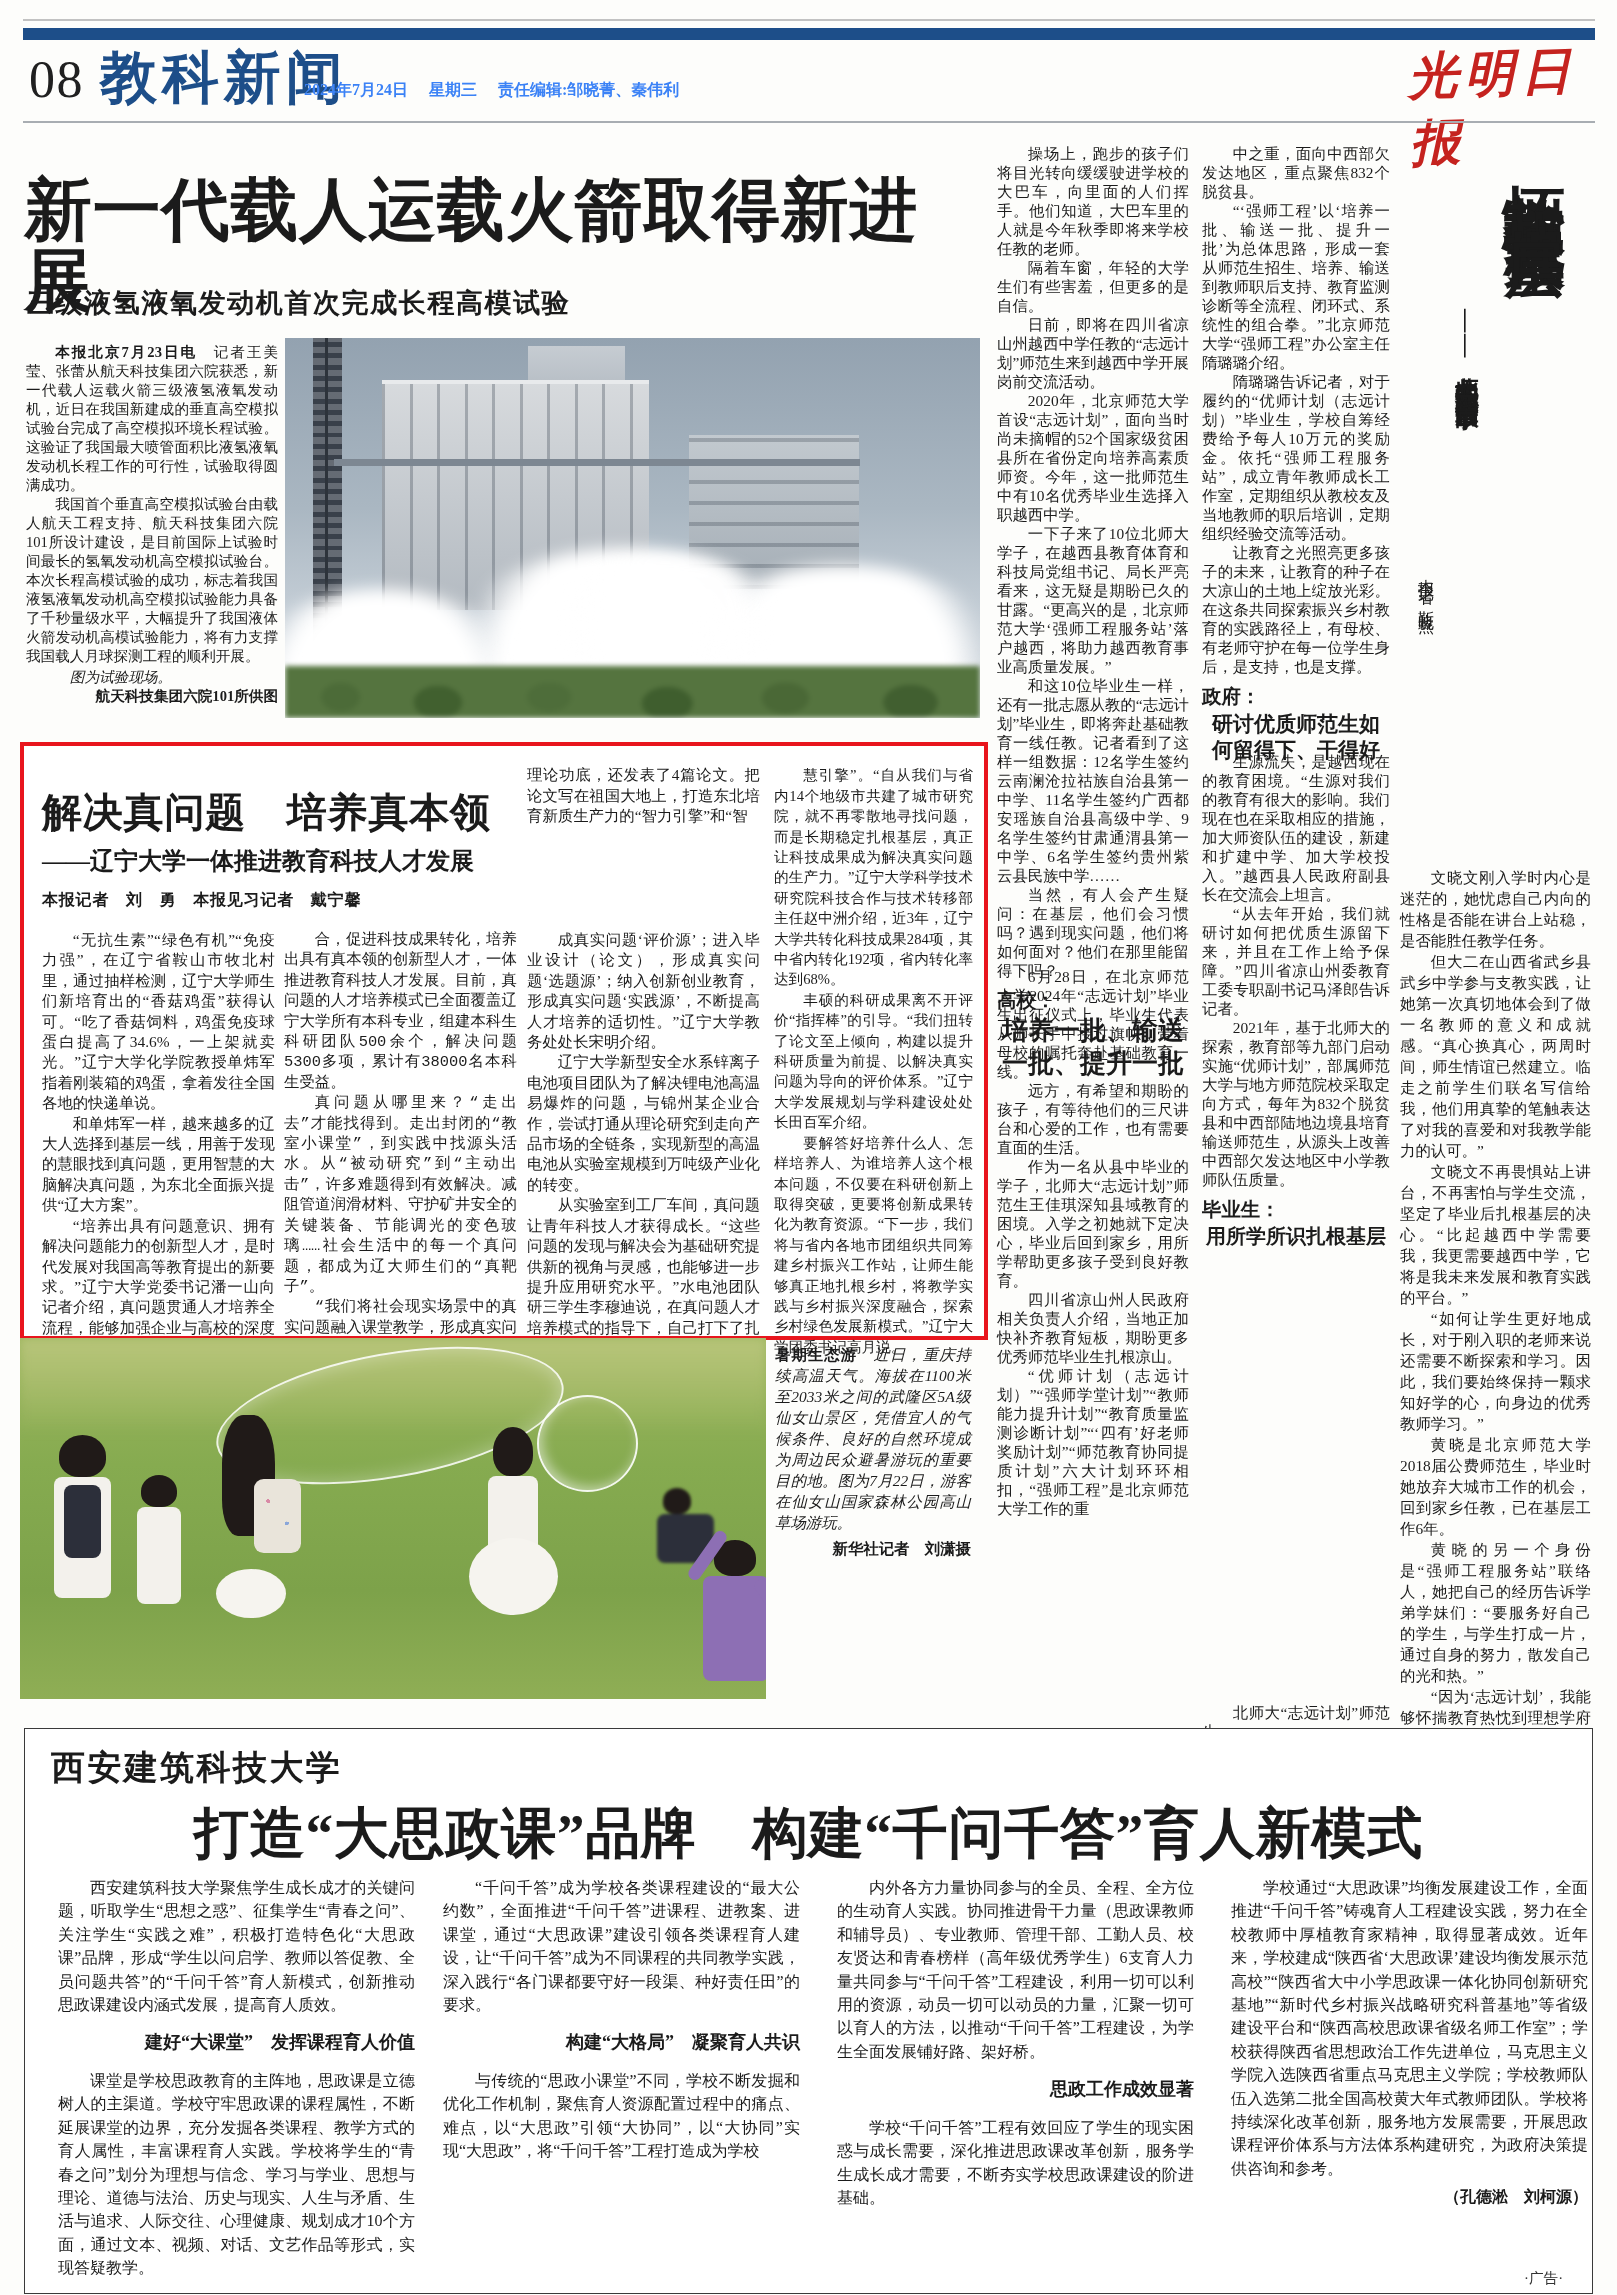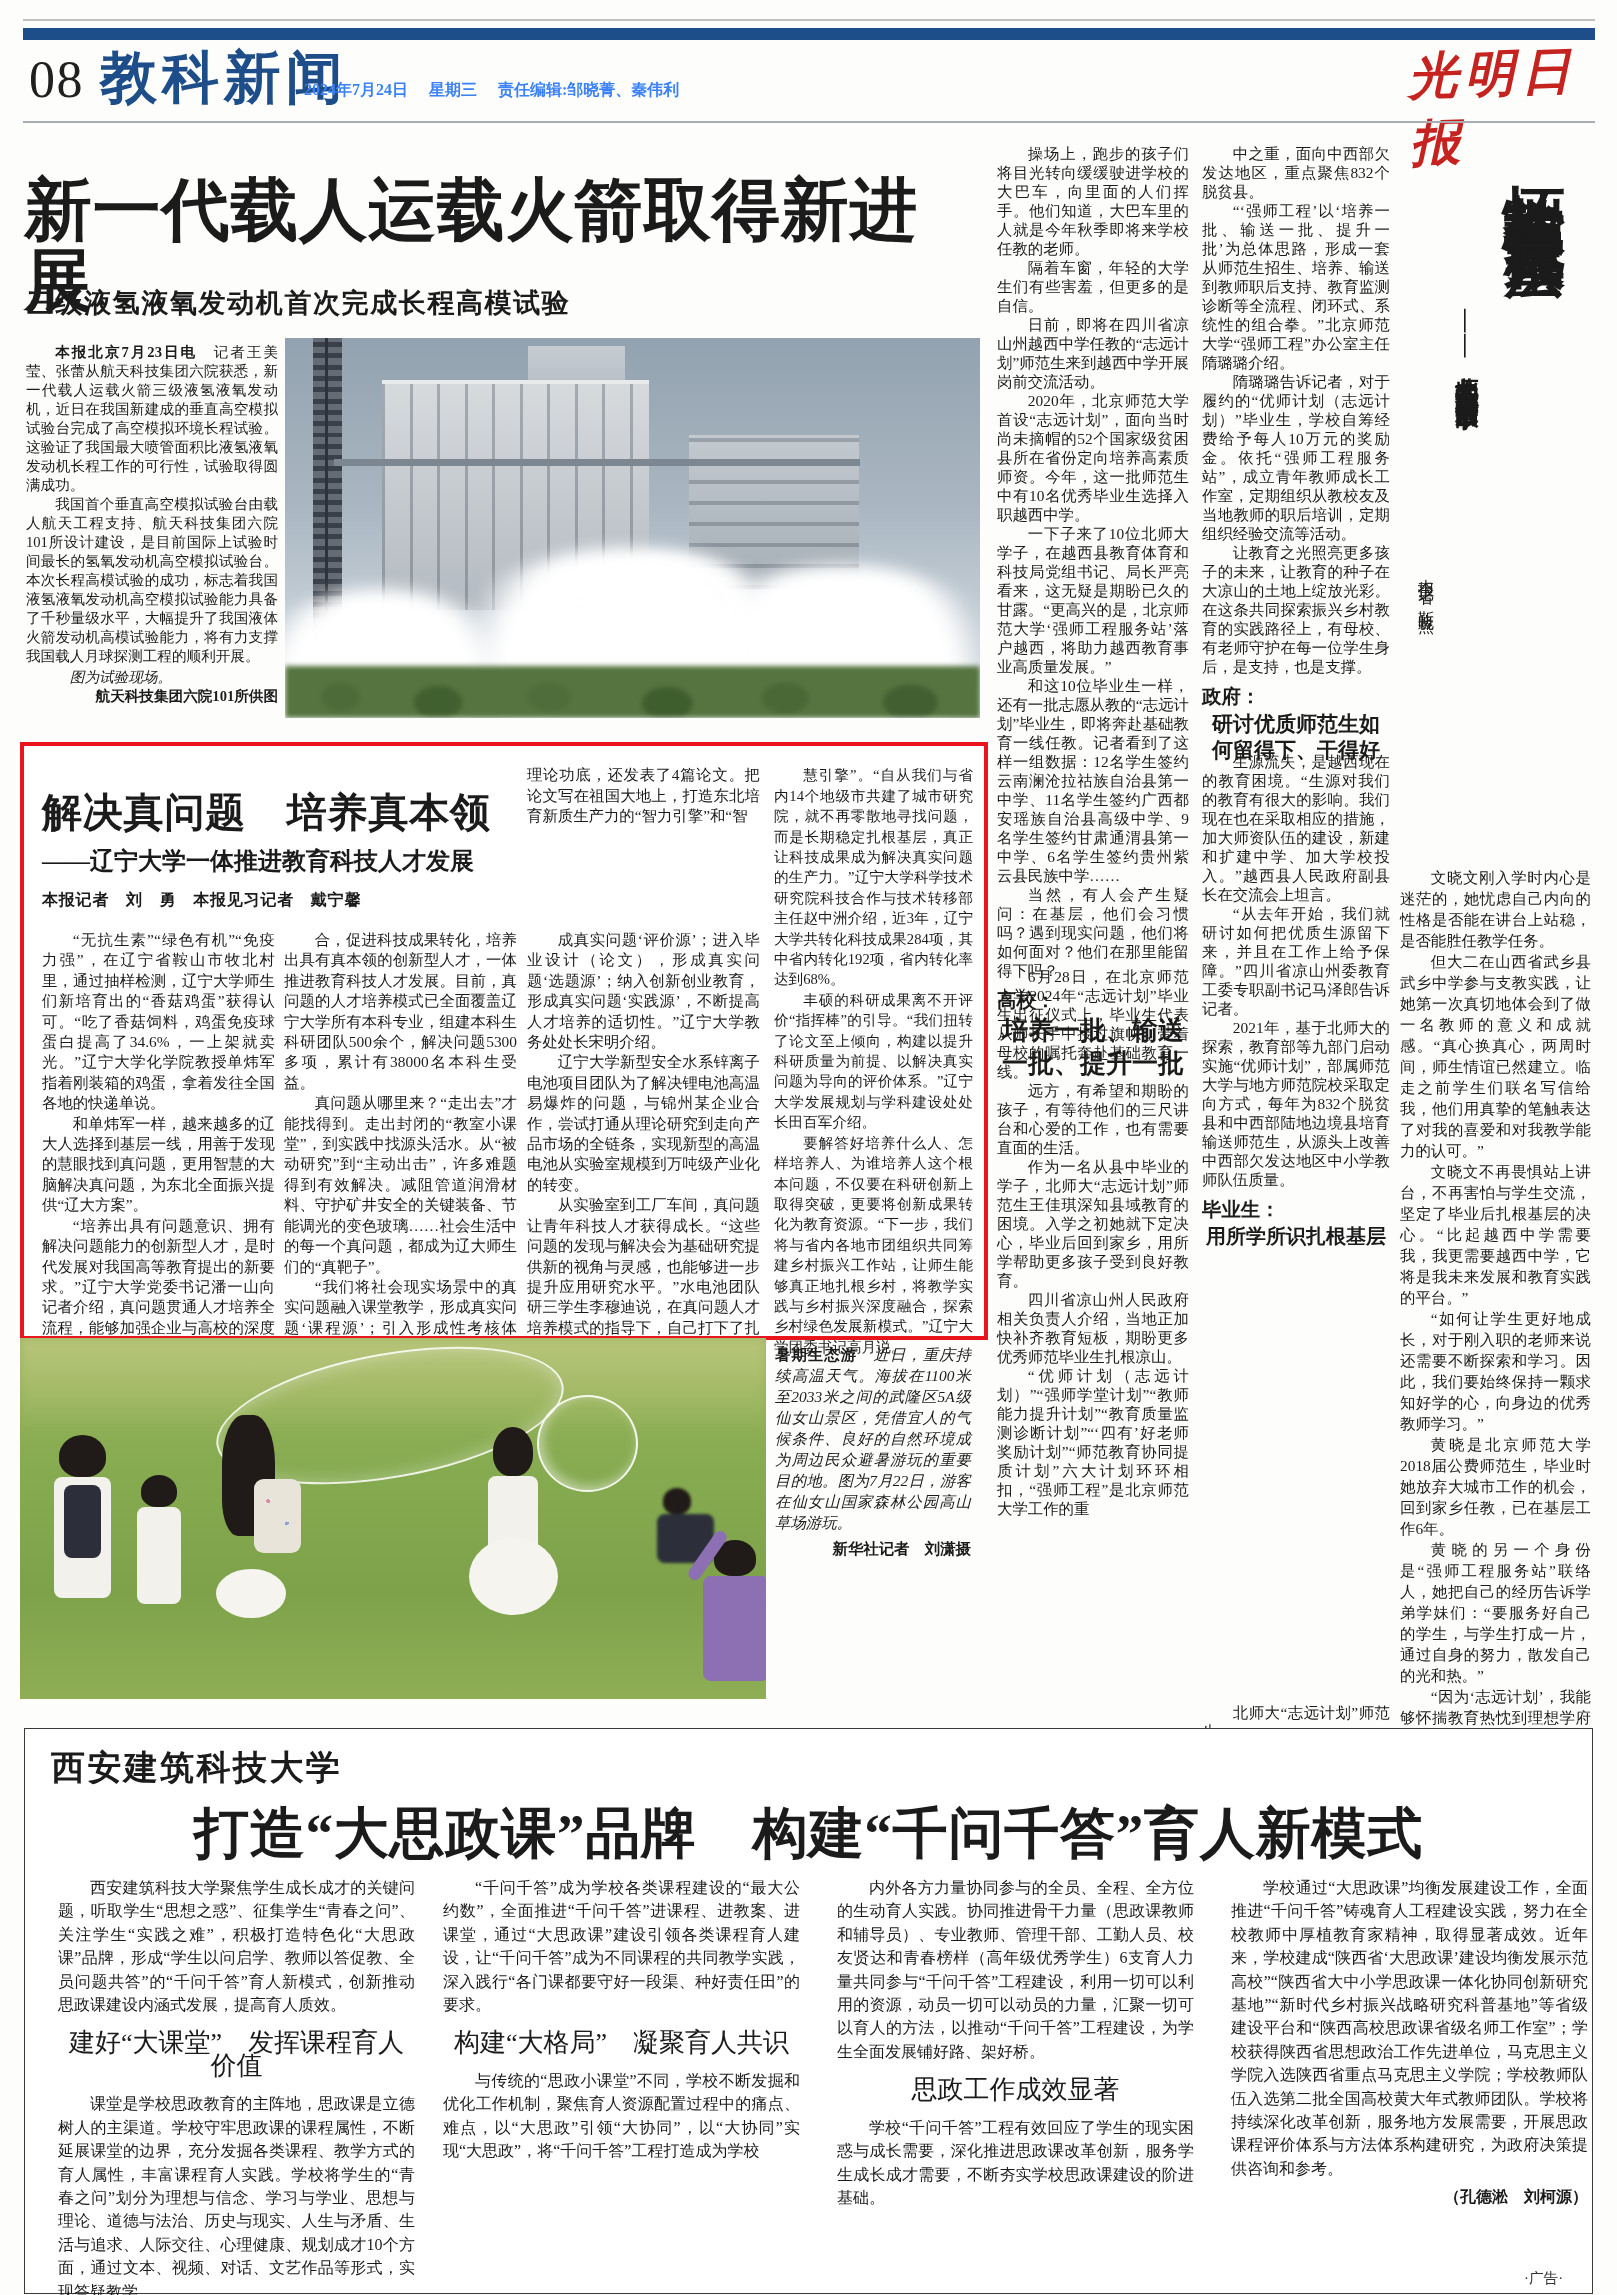--- a/index.html
+++ b/index.html
@@ -47,21 +47,21 @@
      radial-gradient(42px 27.5px at 55% 72%,#3f5e2e 60%,transparent 61%),
      radial-gradient(39px 26px at 72% 62%,#4a6836 60%,transparent 61%),
      radial-gradient(45px 29px at 90% 70%,#415f30 60%,transparent 61%),#55743f;}
   
   .redbox{left:20px;top:742px;width:960px;height:590px;border:4px solid var(--box-red);background:#fff;}
   .l-headline{position:absolute;left:18px;top:39px;font-size:40px;font-weight:900;letter-spacing:0.8px;}
   .l-subhead{position:absolute;left:18px;top:99px;font-size:24px;font-weight:700;}
   .l-byline{position:absolute;left:18px;top:144px;font-size:16px;font-weight:700;letter-spacing:0.8px;}
   .l-col{position:absolute;font-size:15.4px;line-height:20.4px;}
   .l-c1{left:18px;top:184px;width:233px;}
-  .l-c2{left:260px;top:184px;width:233px;}
+  .l-c2{left:260px;top:184px;width:233px;font-family:Liberation Mono, monospace;}
   .l-c3t{left:503px;top:19.4px;width:233px;}
   .l-c3{left:503px;top:184px;width:233px;}
   .l-c4{left:750px;top:19.4px;width:199px;font-size:14.6px;line-height:20.4px;}
   
   .col{font-size:15.4px;line-height:19px;}
   .bnu-a1{left:997px;top:144px;width:192px;}
   .bnu-a2{left:997px;top:967px;width:192px;}
   .bnu-b1{left:1202px;top:144px;width:188px;}
   .bnu-b2{left:1202px;top:752px;width:188px;}
   .bnu-b3{left:1202px;top:1703px;width:188px;}
@@ -91,21 +91,21 @@
   .eco-cap{left:775px;top:1344px;width:196px;font-size:15.4px;line-height:21px;}
   .eco-cap .cap-body{font-style:italic;}
   .eco-cap .cap-title{font-style:normal;font-weight:900;}
   .eco-credit{font-weight:700;text-align:right;margin-top:4.9px;font-style:normal;}
   
   .adbox{left:24px;top:1728px;width:1567px;height:564px;border:1.6px solid #3a3a3a;background:#fff;}
   .ad-kicker{position:absolute;left:26px;top:16px;font-size:34px;font-weight:700;letter-spacing:2.4px;}
   .ad-headline{position:absolute;left:0;top:68px;width:100%;text-align:center;font-size:55px;font-weight:900;letter-spacing:0.8px;}
   .ad-col{position:absolute;top:147px;width:357px;font-size:16px;line-height:23.4px;}
   .ad-c1{left:33px;} .ad-c2{left:418px;} .ad-c3{left:812px;} .ad-c4{left:1206px;}
-  .ad-sub{font-size:26px;font-weight:400;text-align:center;margin:14.6px 0;}
+  .ad-sub{font-size:18px;font-weight:700;text-align:right;margin:14.6px 0;}
   .ad-attr{text-align:right;font-weight:700;margin-top:4.9px;}
   .ad-mark{position:absolute;right:29px;bottom:4.9px;font-size:14.6px;color:#333;}
 </style>
 </head>
 <body>
 
 <div class="page">
 
   <div class="abs topline"></div>
   <div class="abs topbar"></div>

